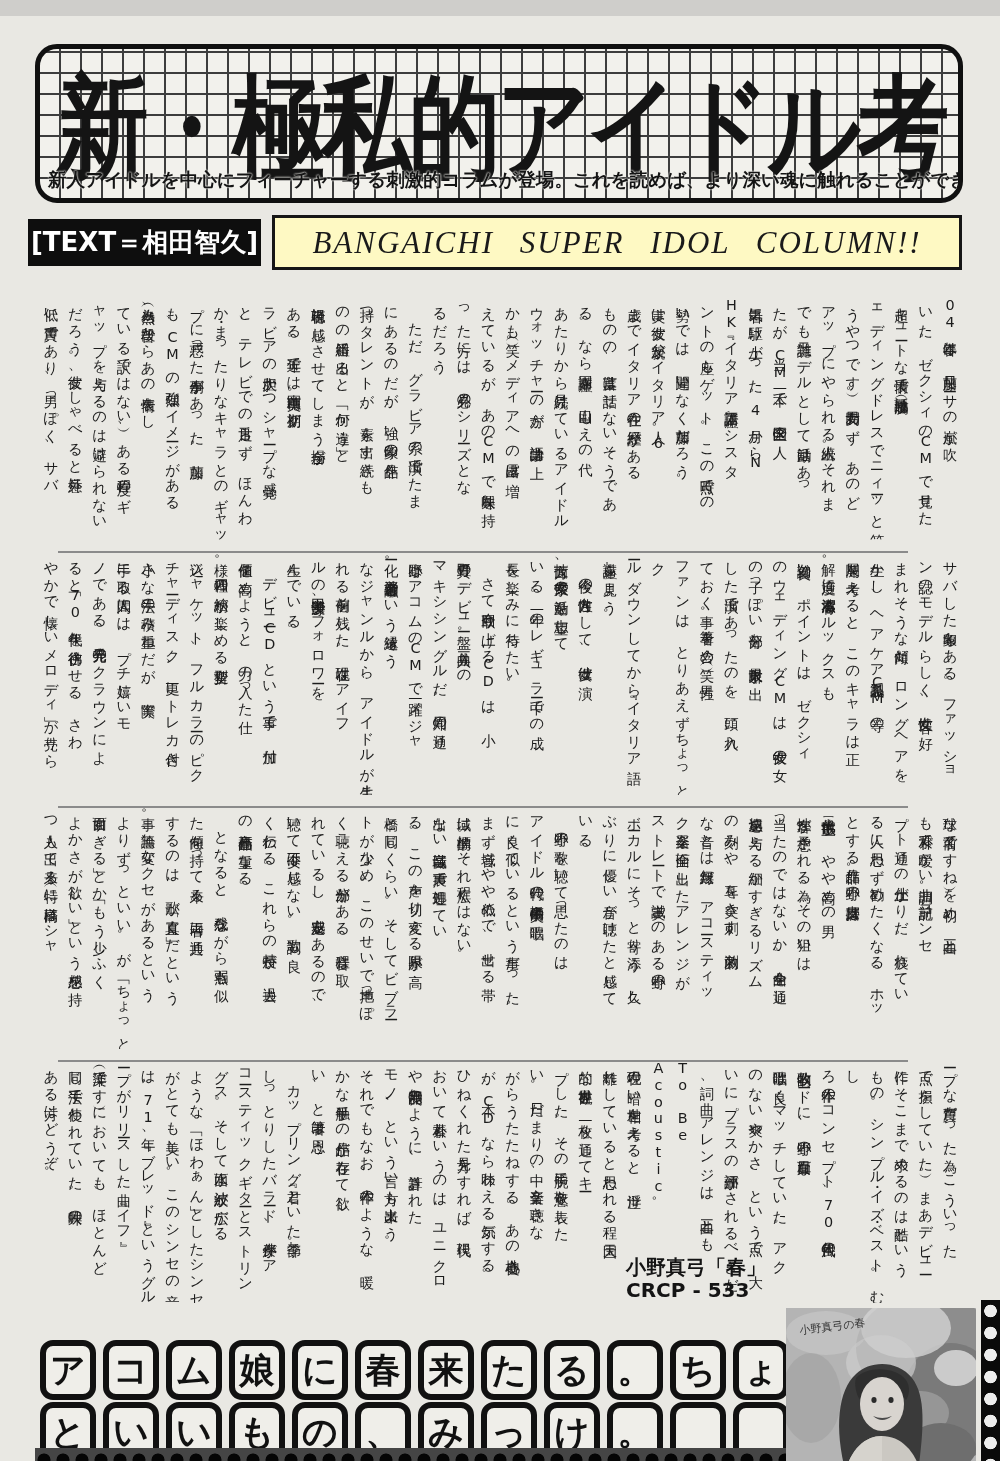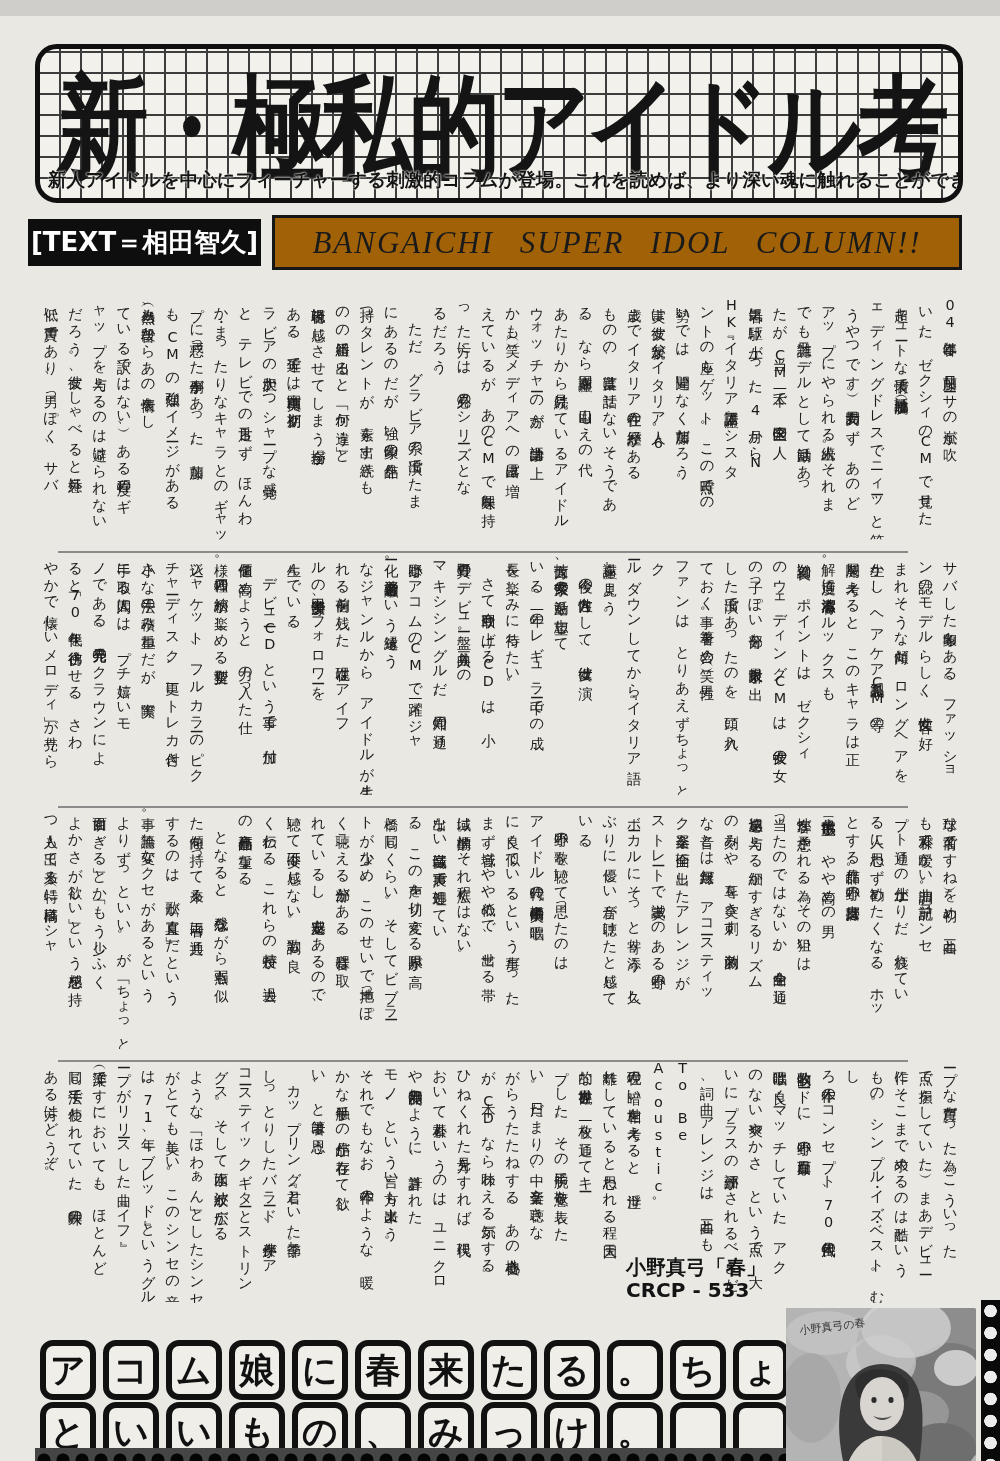--- a/index.html
+++ b/index.html
@@ -29,21 +29,21 @@
     text-shadow:0 0 2px #f2f1ec,0 0 2px #f2f1ec;
   }
   
   .credit{
     position:absolute;left:28px;top:203px;width:233px;height:47px;
     background:#0e0e0e;color:#fff;font-size:26px;font-weight:bold;
     display:flex;align-items:center;justify-content:center;letter-spacing:0;
   }
   .column-name{
     position:absolute;left:272px;top:199px;width:684px;height:49px;
-    border:3px solid #161616;background:#a16207;
+    border:3px solid #161616;background:#fef9c3;
     display:flex;align-items:center;justify-content:center;
     font-family:"Liberation Serif","DejaVu Serif",serif;font-style:italic;
     font-size:31px;letter-spacing:2px;word-spacing:16px;color:#1a1a1a;
   }
   
   .band{
     position:absolute;left:38px;width:924px;height:243px;
     writing-mode:vertical-rl;text-orientation:upright;
     white-space:pre-line;overflow:hidden;
     font-size:14.4px;line-height:24.3px;letter-spacing:0.8px;

